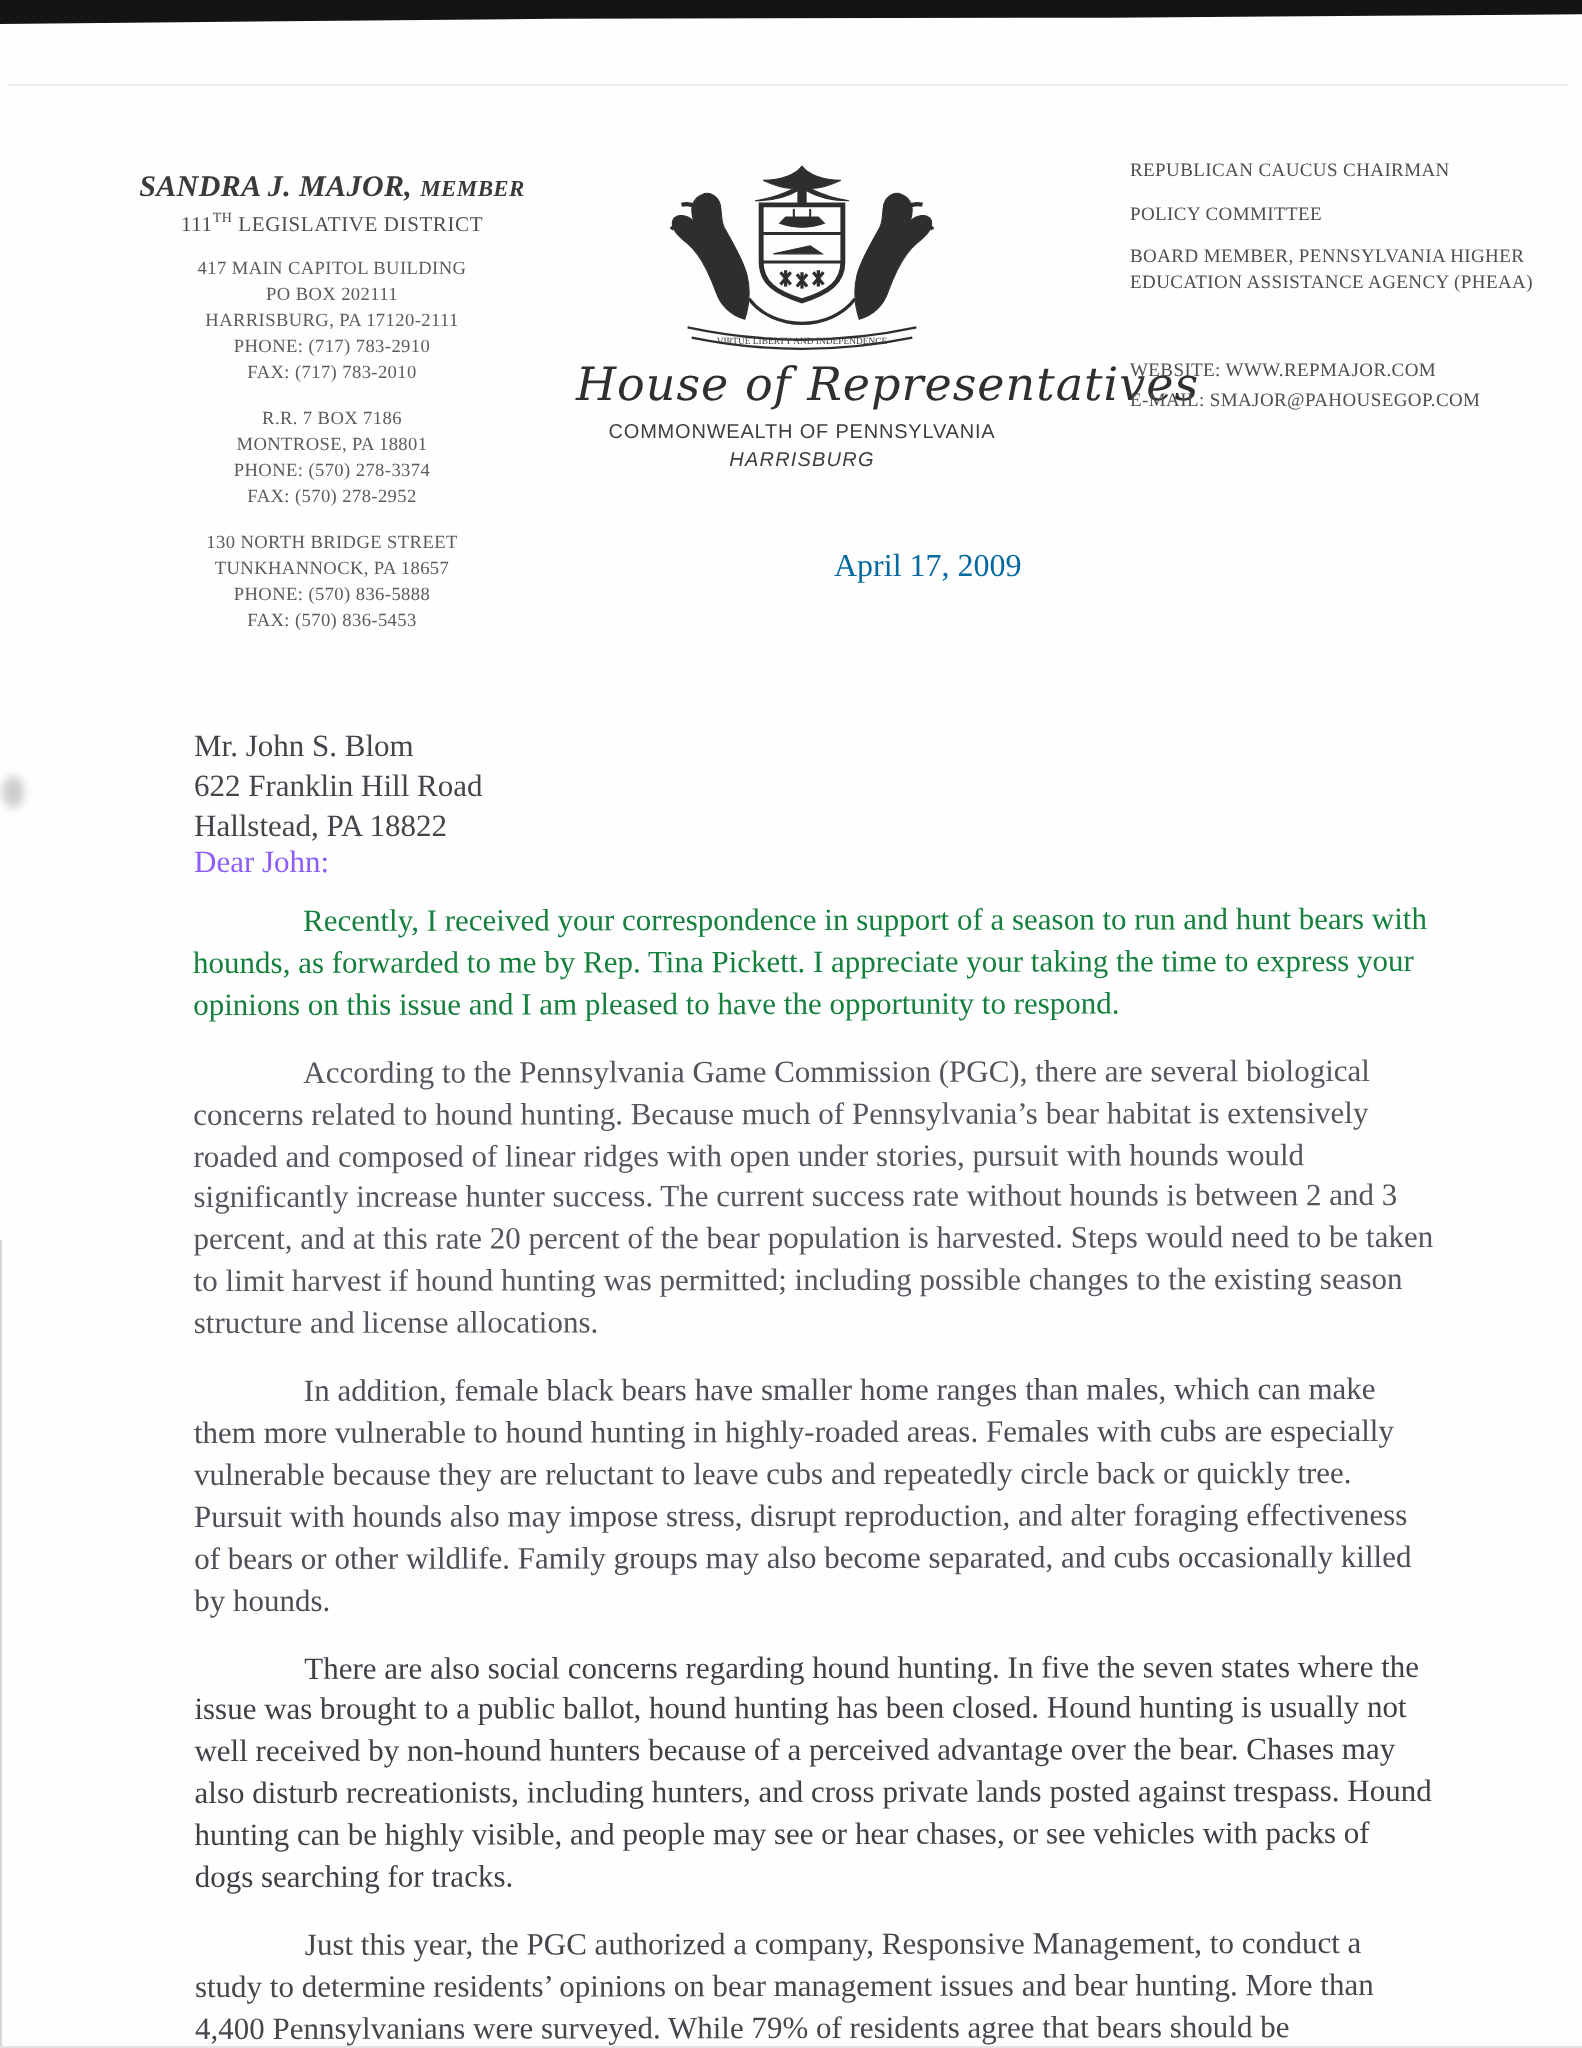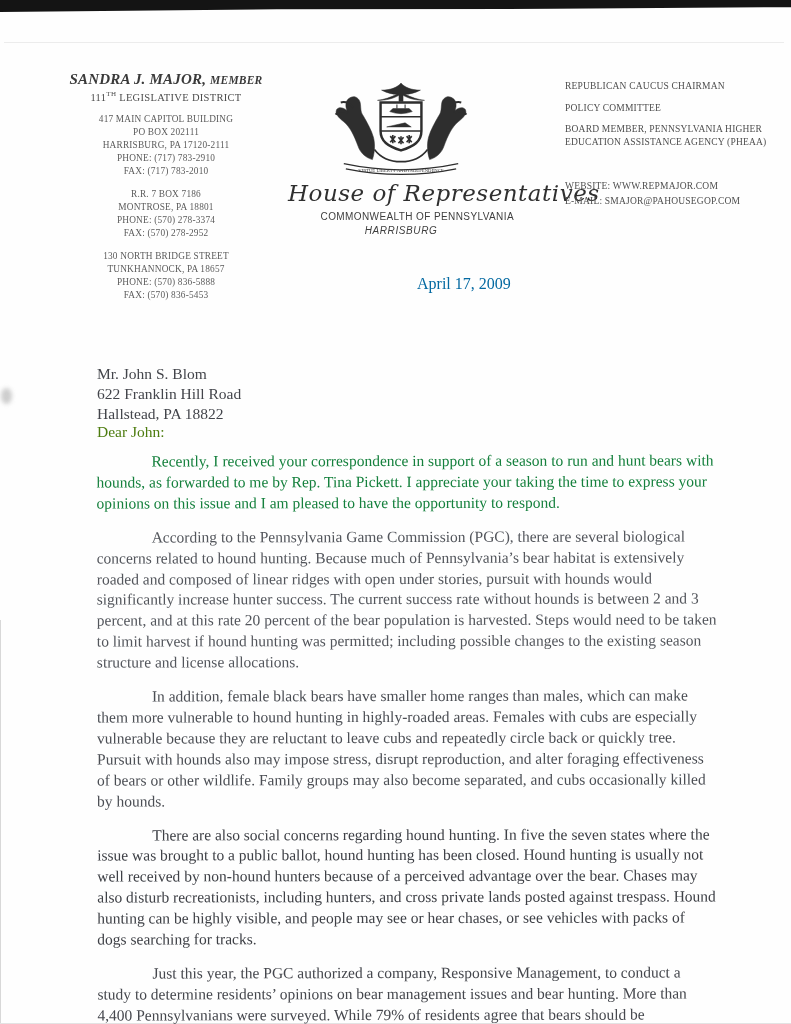--- a/index.html
+++ b/index.html
@@ -11,48 +11,48 @@
   
   .scan-top-bar { position:absolute; top:0; left:0; width:791px; height:13px; background:#141414;
     clip-path:polygon(0 0,100% 0,100% 55%,70% 68%,35% 72%,0 92%); }
   .scan-rule { position:absolute; top:42px; left:4px; width:780px; height:1px; background:#ececec; }
   .scan-left-edge { position:absolute; left:0; top:620px; width:1px; height:404px; background:#d8d8d8; }
   .scan-smudge { position:absolute; left:1px; top:388px; width:11px; height:16px; background:#b9b9b9;
     border-radius:50%; filter:blur(2px); opacity:.7; }
   .scan-bottom-line { position:absolute; bottom:0; left:0; width:791px; height:1px; background:#e3e3e3; }
 
   
-  .lh-left { position:absolute; left:62px; top:71px; width:208px; text-align:center; color:#5b5b5b; }
+  .lh-left { position:absolute; left:62px; top:86px; width:208px; text-align:center; color:#5b5b5b; }
   .lh-name { font-size:15px; font-weight:bold; font-style:italic; color:#3a3a3a; letter-spacing:.2px; }
   .lh-name .mem { font-size:11.5px; }
   .lh-district { font-size:10.5px; color:#4c4c4c; margin-top:2px; letter-spacing:.3px; }
   .lh-district sup { font-size:7px; }
   .office { font-size:9.3px; line-height:13px; margin-top:10px; letter-spacing:.2px; }
   .office div { white-space:nowrap; }
 
   
   .lh-center { position:absolute; left:288px; top:82px; width:226px; text-align:center; }
   .crest { display:block; margin:0 auto; }
   .house-title { font-family:"DejaVu Serif", serif; font-style:italic; font-size:23px; color:#2f2f2f;
     margin-top:2px; letter-spacing:.5px; white-space:nowrap; }
   .commonwealth { font-family:"Liberation Sans", sans-serif; font-size:10px; color:#3e3e3e;
-    margin-top:5px; letter-spacing:.4px;text-align:right; }
+    margin-top:5px; letter-spacing:.4px; }
   .harrisburg { font-family:"Liberation Sans", sans-serif; font-size:10px; color:#3e3e3e;
     margin-top:3px; letter-spacing:.6px;font-style:italic; }
 
   
   .lh-right { position:absolute; left:565px; top:80px; width:228px; color:#4e4e4e; }
   .role { font-size:9.5px; line-height:12.5px; margin-bottom:9px; letter-spacing:.2px; }
   .contact { font-size:9.5px; line-height:15px; letter-spacing:.2px; }
   .contact-block { margin-top:31px; }
 
   
   .date-line { position:absolute; left:417px; top:275px; font-size:16px; color:#0369a1; }
   .recipient { position:absolute; left:97px; top:364px; font-size:15.5px; line-height:20px; color:#43454b; }
-  .salutation { position:absolute; left:97px; top:423px; font-size:15.5px; color:#4d7c0f; }
+  .salutation { position:absolute; left:97px; top:423px; font-size:15.5px; color:#8b5cf6; }
   .body-text { position:absolute; left:97px; top:451px; width:620px; font-size:15.5px;
     line-height:20.9px; transform:rotate(-0.1deg); }
   .body-text p { text-indent:55px; margin-bottom:13px; text-align:left; }
   .p0 { color:#15803d; }
   .p1 { color:#53565c; }
   .p2 { color:#4b4e54; }
   .p3 { color:#3e4046; }
   .p4 { color:#45474d; }
 </style>
 </head>

